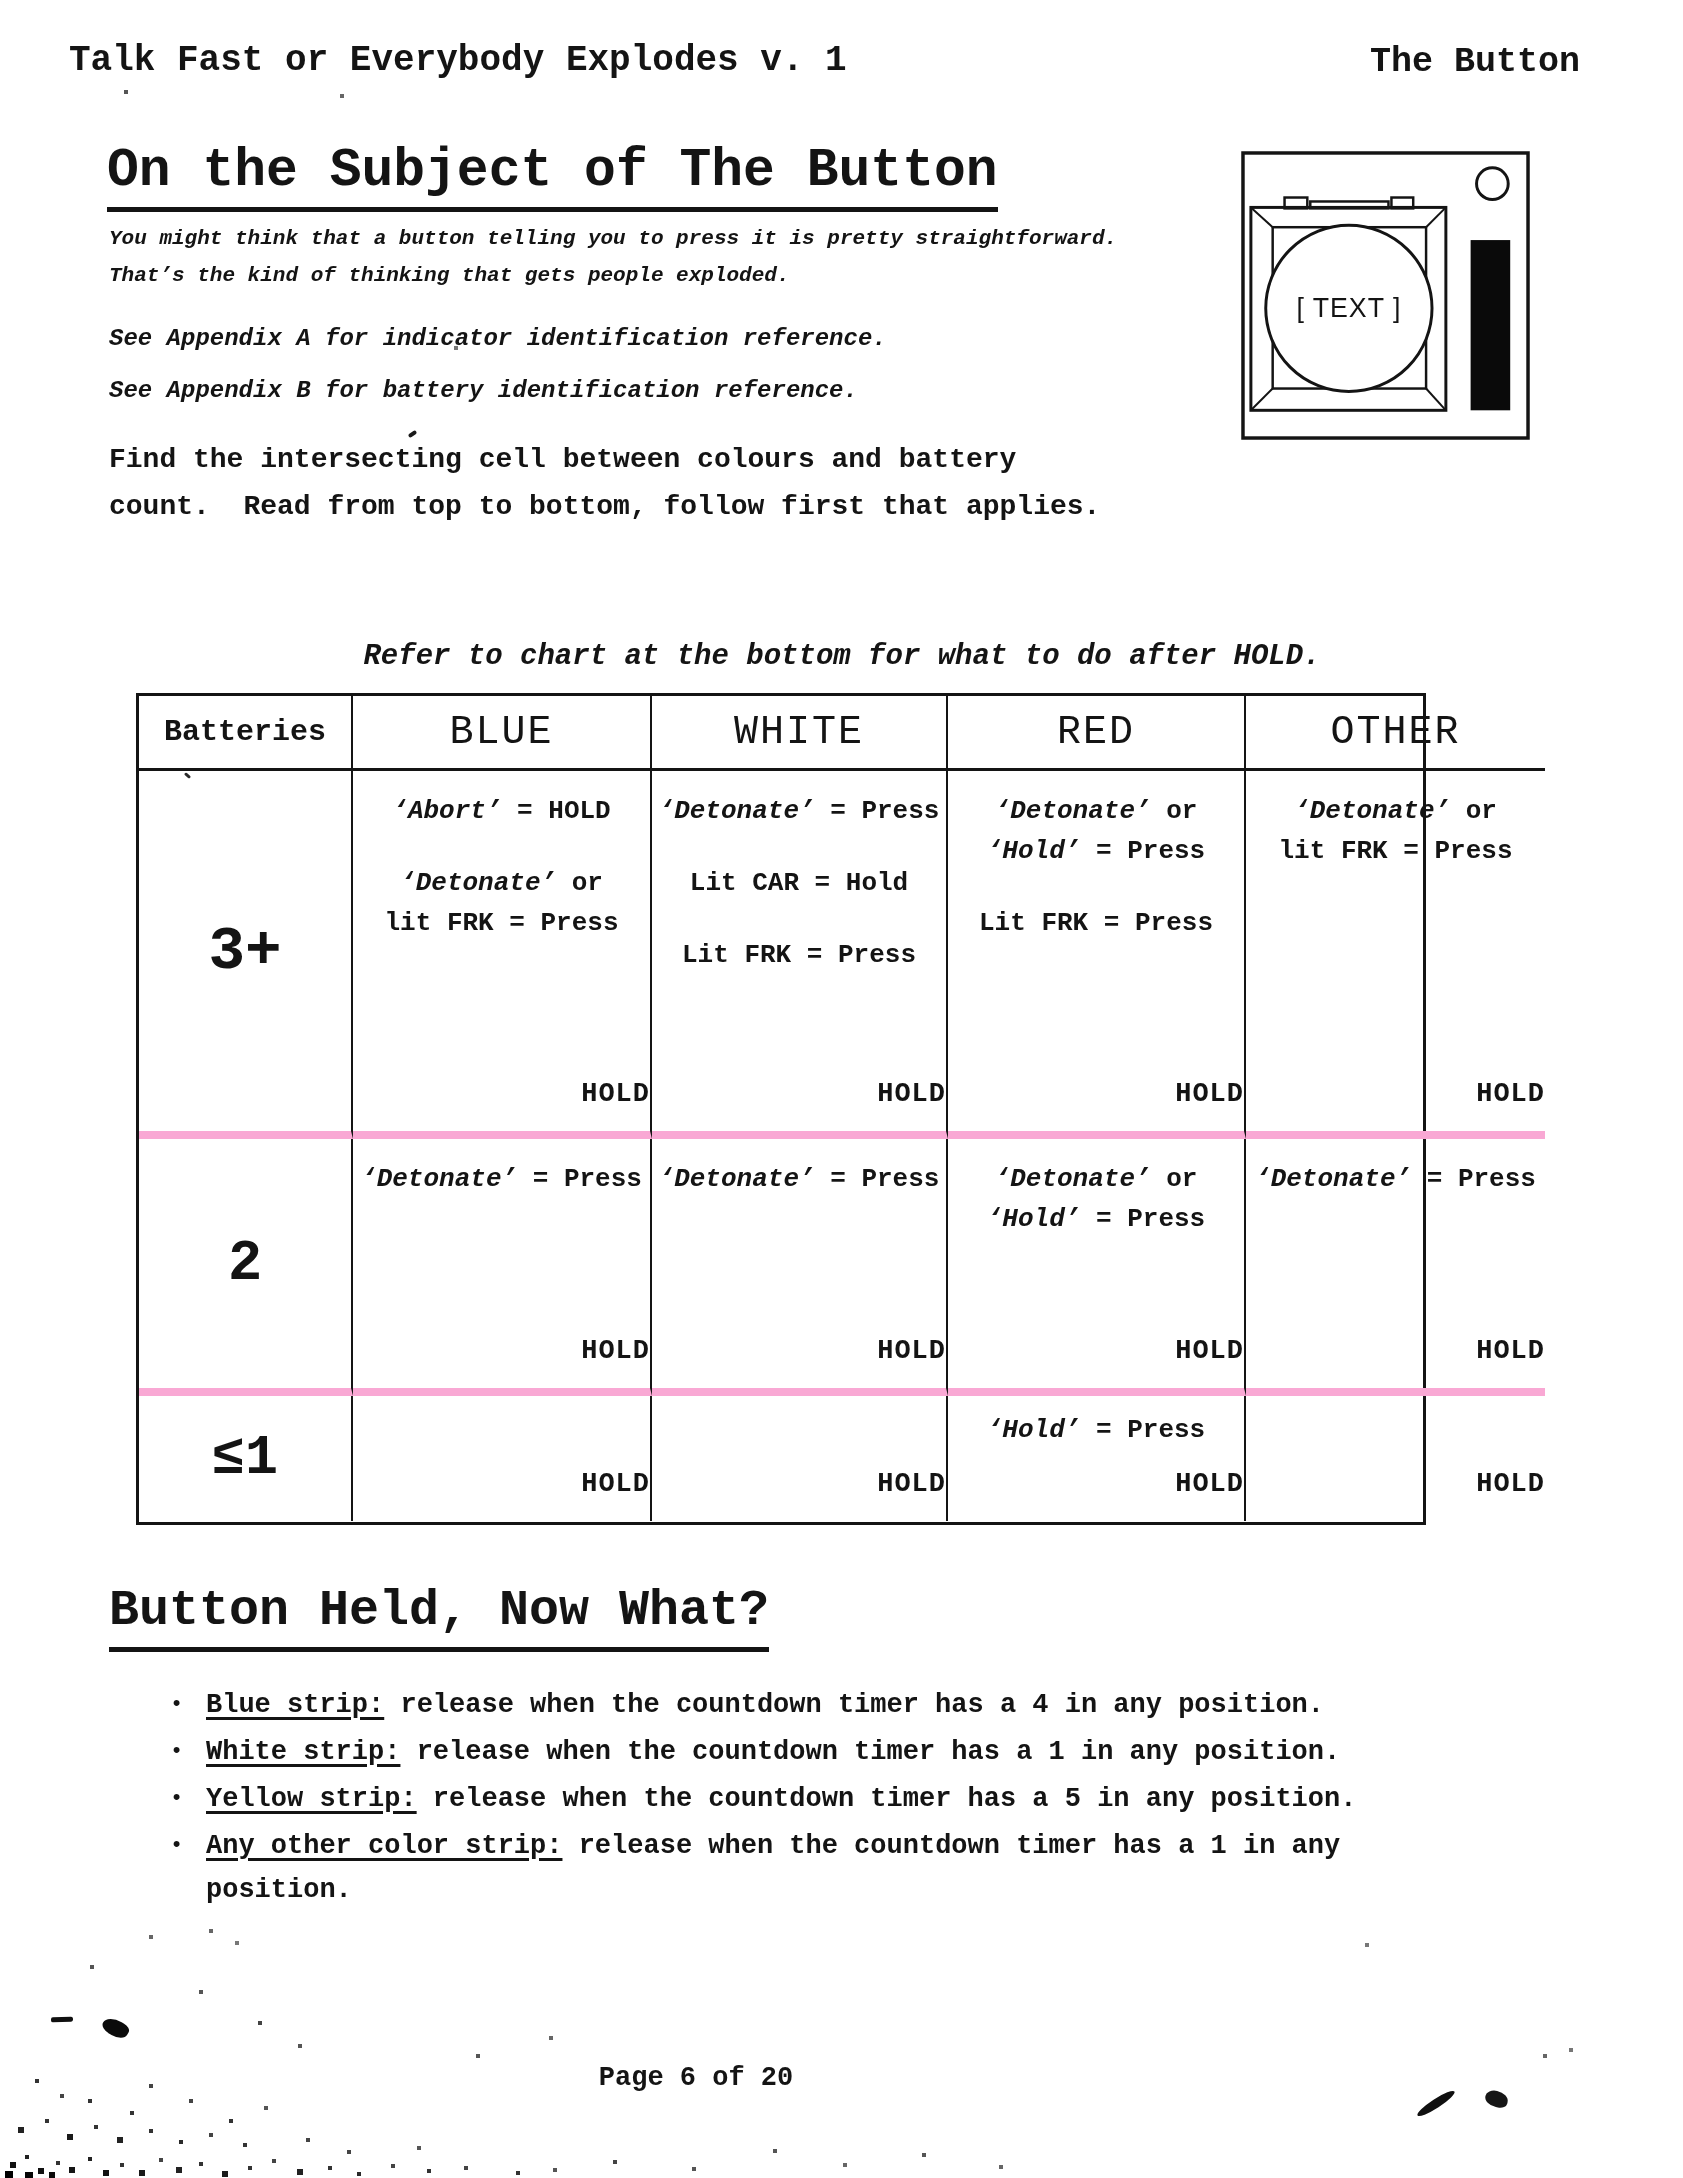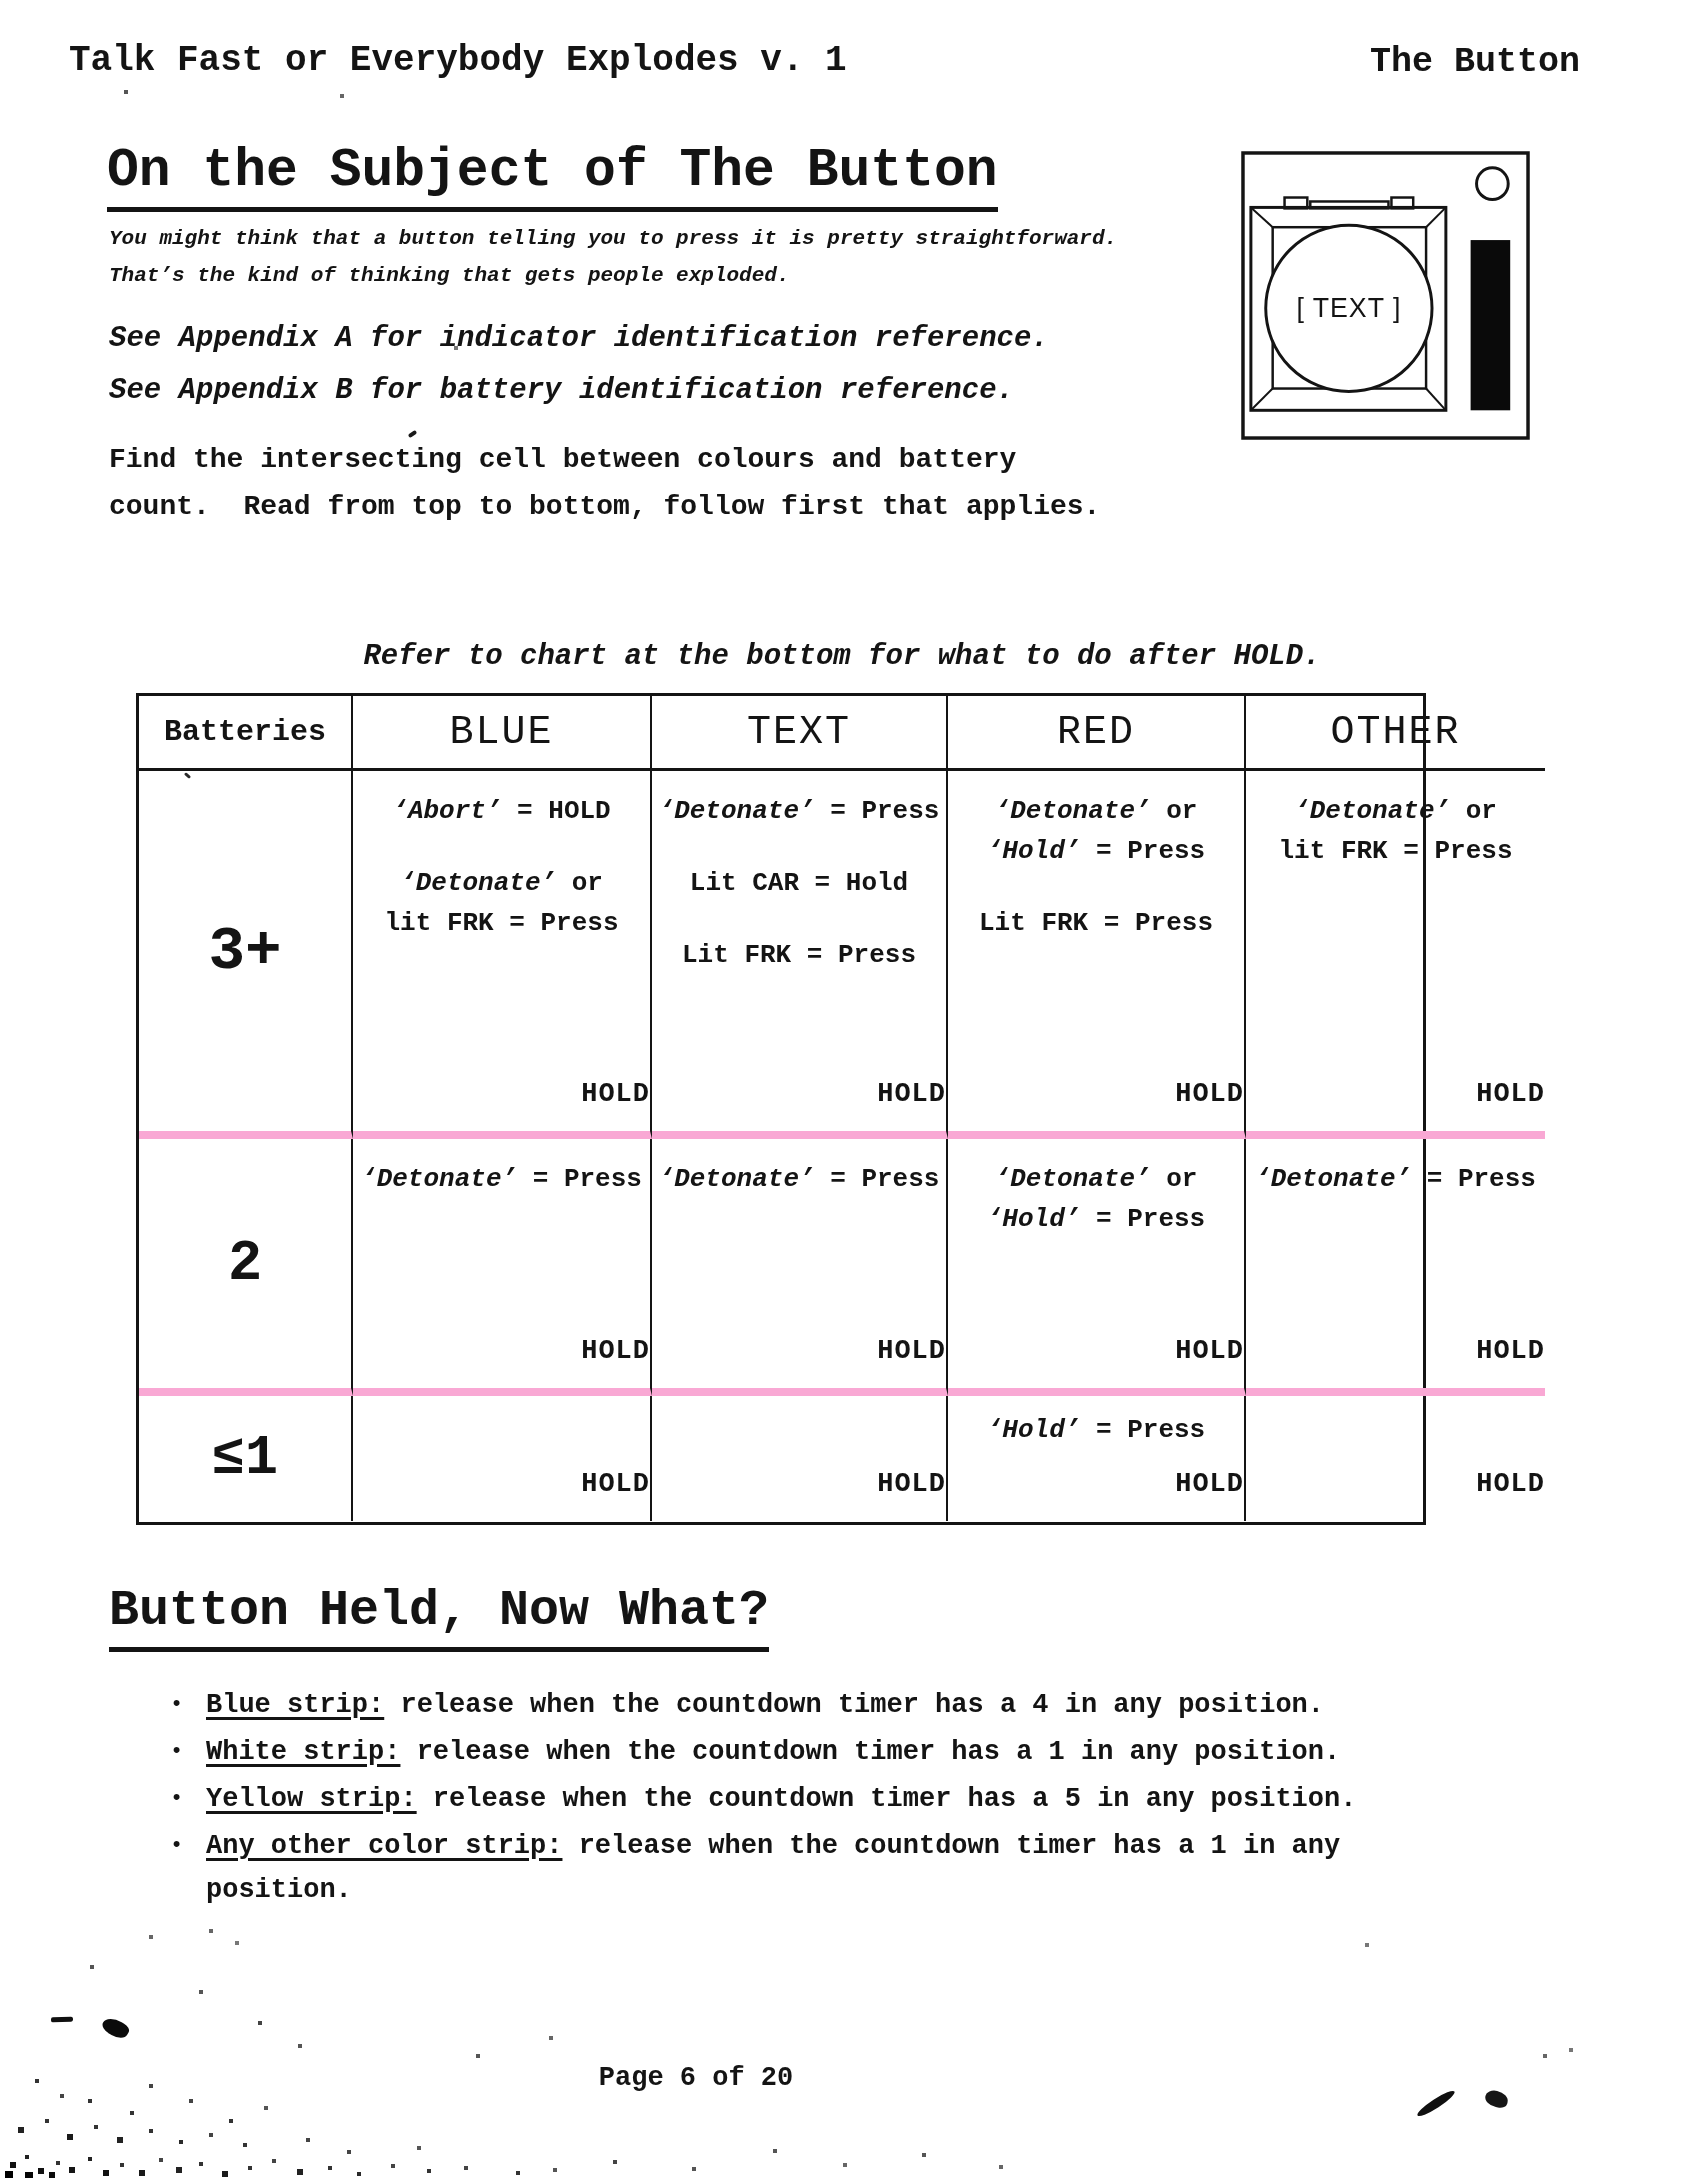--- a/index.html
+++ b/index.html
@@ -17,21 +17,21 @@
   
   .hdr-left{left:69px;top:40px;font-size:36px;font-weight:bold;}
   .hdr-right{right:103px;top:42px;font-size:35px;font-weight:bold;}
 
   
   .title{
     left:107px;top:141px;font-size:53px;font-weight:bold;
     border-bottom:5px solid #141414;padding-bottom:6px;display:inline-block;
   }
   .flavor{left:109px;top:220px;font-size:21px;font-style:italic;font-weight:bold;line-height:37px;}
-  .appendix{left:109px;top:313px;font-size:29px;font-style:italic;font-weight:bold;line-height:52px;}
+  .appendix{left:109px;top:313px;font-size:24px;font-style:italic;font-weight:bold;line-height:52px;}
   .instruction{left:109px;top:436px;font-size:28px;font-weight:bold;line-height:47px;}
 
   
   .module{left:1241px;top:151px;width:289px;height:289px;}
   .module svg{display:block;}
 
   
   .caption{left:136px;top:640px;width:1412px;text-align:center;font-size:29px;font-style:italic;font-weight:bold;}
   .rules-table{
     left:136px;top:693px;width:1290px;height:832px;
@@ -147,21 +147,21 @@
       <rect x="232" y="90" width="40" height="172" fill="#0a0a0a"></rect>
     </svg>
   </div>
 
   <div class="abs caption">Refer to chart at the bottom for what to do after HOLD.</div>
 
   <div class="abs rules-table">
 
     <div class="tcell thead corner-hdr">Batteries</div>
     <div class="tcell thead col-hdr">BLUE</div>
-    <div class="tcell thead col-hdr">TEXT</div>
+    <div class="tcell thead col-hdr">WHITE</div>
     <div class="tcell thead col-hdr">RED</div>
     <div class="tcell thead col-hdr last-col">OTHER</div>
 
     <div class="tcell row-label r0">3+</div>
     <div class="tcell cell">
       <div class="cell-groups">
           <div class="cell-group">
             <div class="cell-line"><i>‘Abort’</i> = HOLD</div>
           </div>
           <div class="cell-group">

